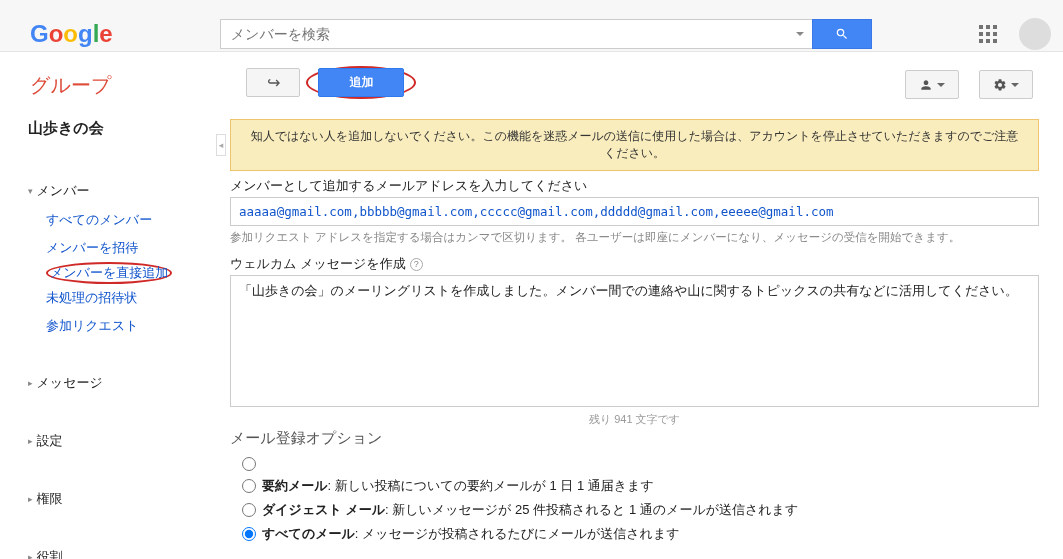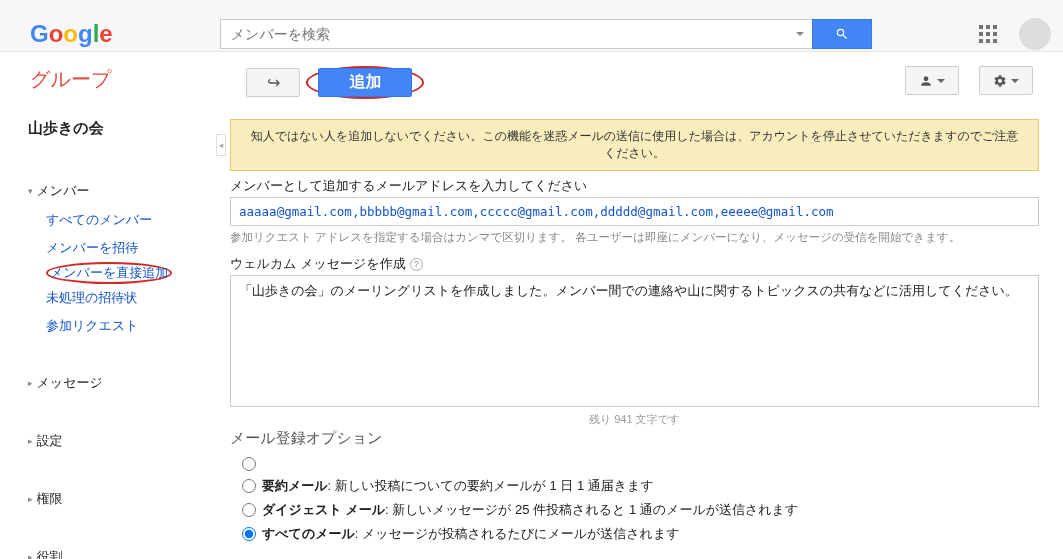--- a/index.html
+++ b/index.html
@@ -14,28 +14,28 @@
     .search-caret{ position:relative;margin-left:25px;}
     .search-caret::after{ content:""; position:absolute; right:8px; top:13px; border:4px solid transparent; border-top-color:#888;}
     .search-btn{ width:60px; height:30px; background:#4285F4; border:1px solid #3b78e7; display:flex; align-items:center; justify-content:center; cursor:pointer;}
     .search-btn svg{ width:14px; height:14px; fill:#fff;}
     .header-right{ margin-left:auto; display:flex; align-items:center; gap:22px;}
     .apps-icon{ width:18px; height:18px; display:grid; grid-template-columns:repeat(3,4px); grid-template-rows:repeat(3,4px); gap:3px;}
     .apps-icon span{ background:#737373; width:4px; height:4px;}
     .avatar{ width:32px; height:32px; border-radius:50%; background:#ddd;}
     
     
-    .subhead{ display:flex; align-items:flex-start; padding: 14px 30px 16px 30px; }
+    .subhead{ display:flex; align-items:flex-end; padding: 14px 30px 16px 30px; }
     .service-name{ color:#dd4b39; font-size:20px;}
     .toolbar{ margin-left:135px; display:flex; align-items:center;}
     .back-btn{ width:54px; height:29px; border:1px solid #ccc; background:#f5f5f5; border-radius:2px; display:flex; align-items:center; justify-content:center; cursor:pointer;}
     .back-btn::before{ content:"↩"; color:#555; font-size:16px; transform:scaleX(-1);}
     .ellipse{ display:inline-block; border:2px solid #cf2a27; border-radius:50%/50%; padding:0 10px; margin-left:6px;}
     .ellipse-sidebar{ border:2px solid #cf2a27; border-radius:50%/50%; padding:0 2px; display:inline-block;}
-    .add-btn{ background:#4285F4; color:#fff; border:1px solid #3079ed; height:29px; padding:0 30px; font-size:16px; border-radius:2px; cursor:pointer; font-weight:bold;}
+    .add-btn{ background:#4285F4; color:#fff; border:1px solid #3079ed; height:29px; padding:0 30px; font-size:12px; border-radius:2px; cursor:pointer; font-weight:bold;}
     .right-tools{ margin-left:auto; display:flex; gap:20px;}
     .tool-btn{ width:54px; height:29px; border:1px solid #ccc; background:#f5f5f5; border-radius:2px; display:flex; align-items:center; justify-content:center; cursor:pointer; font-size:13px; color:#555;}
     .tool-btn::after{ content:""; margin-left:4px; border:4px solid transparent; border-top-color:#666; transform:translateY(2px);}
     
     
     .content{ display:flex; }
     .sidebar{ width:220px; padding: 0 0 0 28px; }
     .group-title{ font-size:15px; font-weight:bold; color:#222; margin-bottom:38px; margin-top:4px;}
     .sb-section{ margin-bottom:4px;}
     .sb-head{ color:#222; font-size:13px; padding:6px 0; cursor:pointer;margin-top:28px; }

